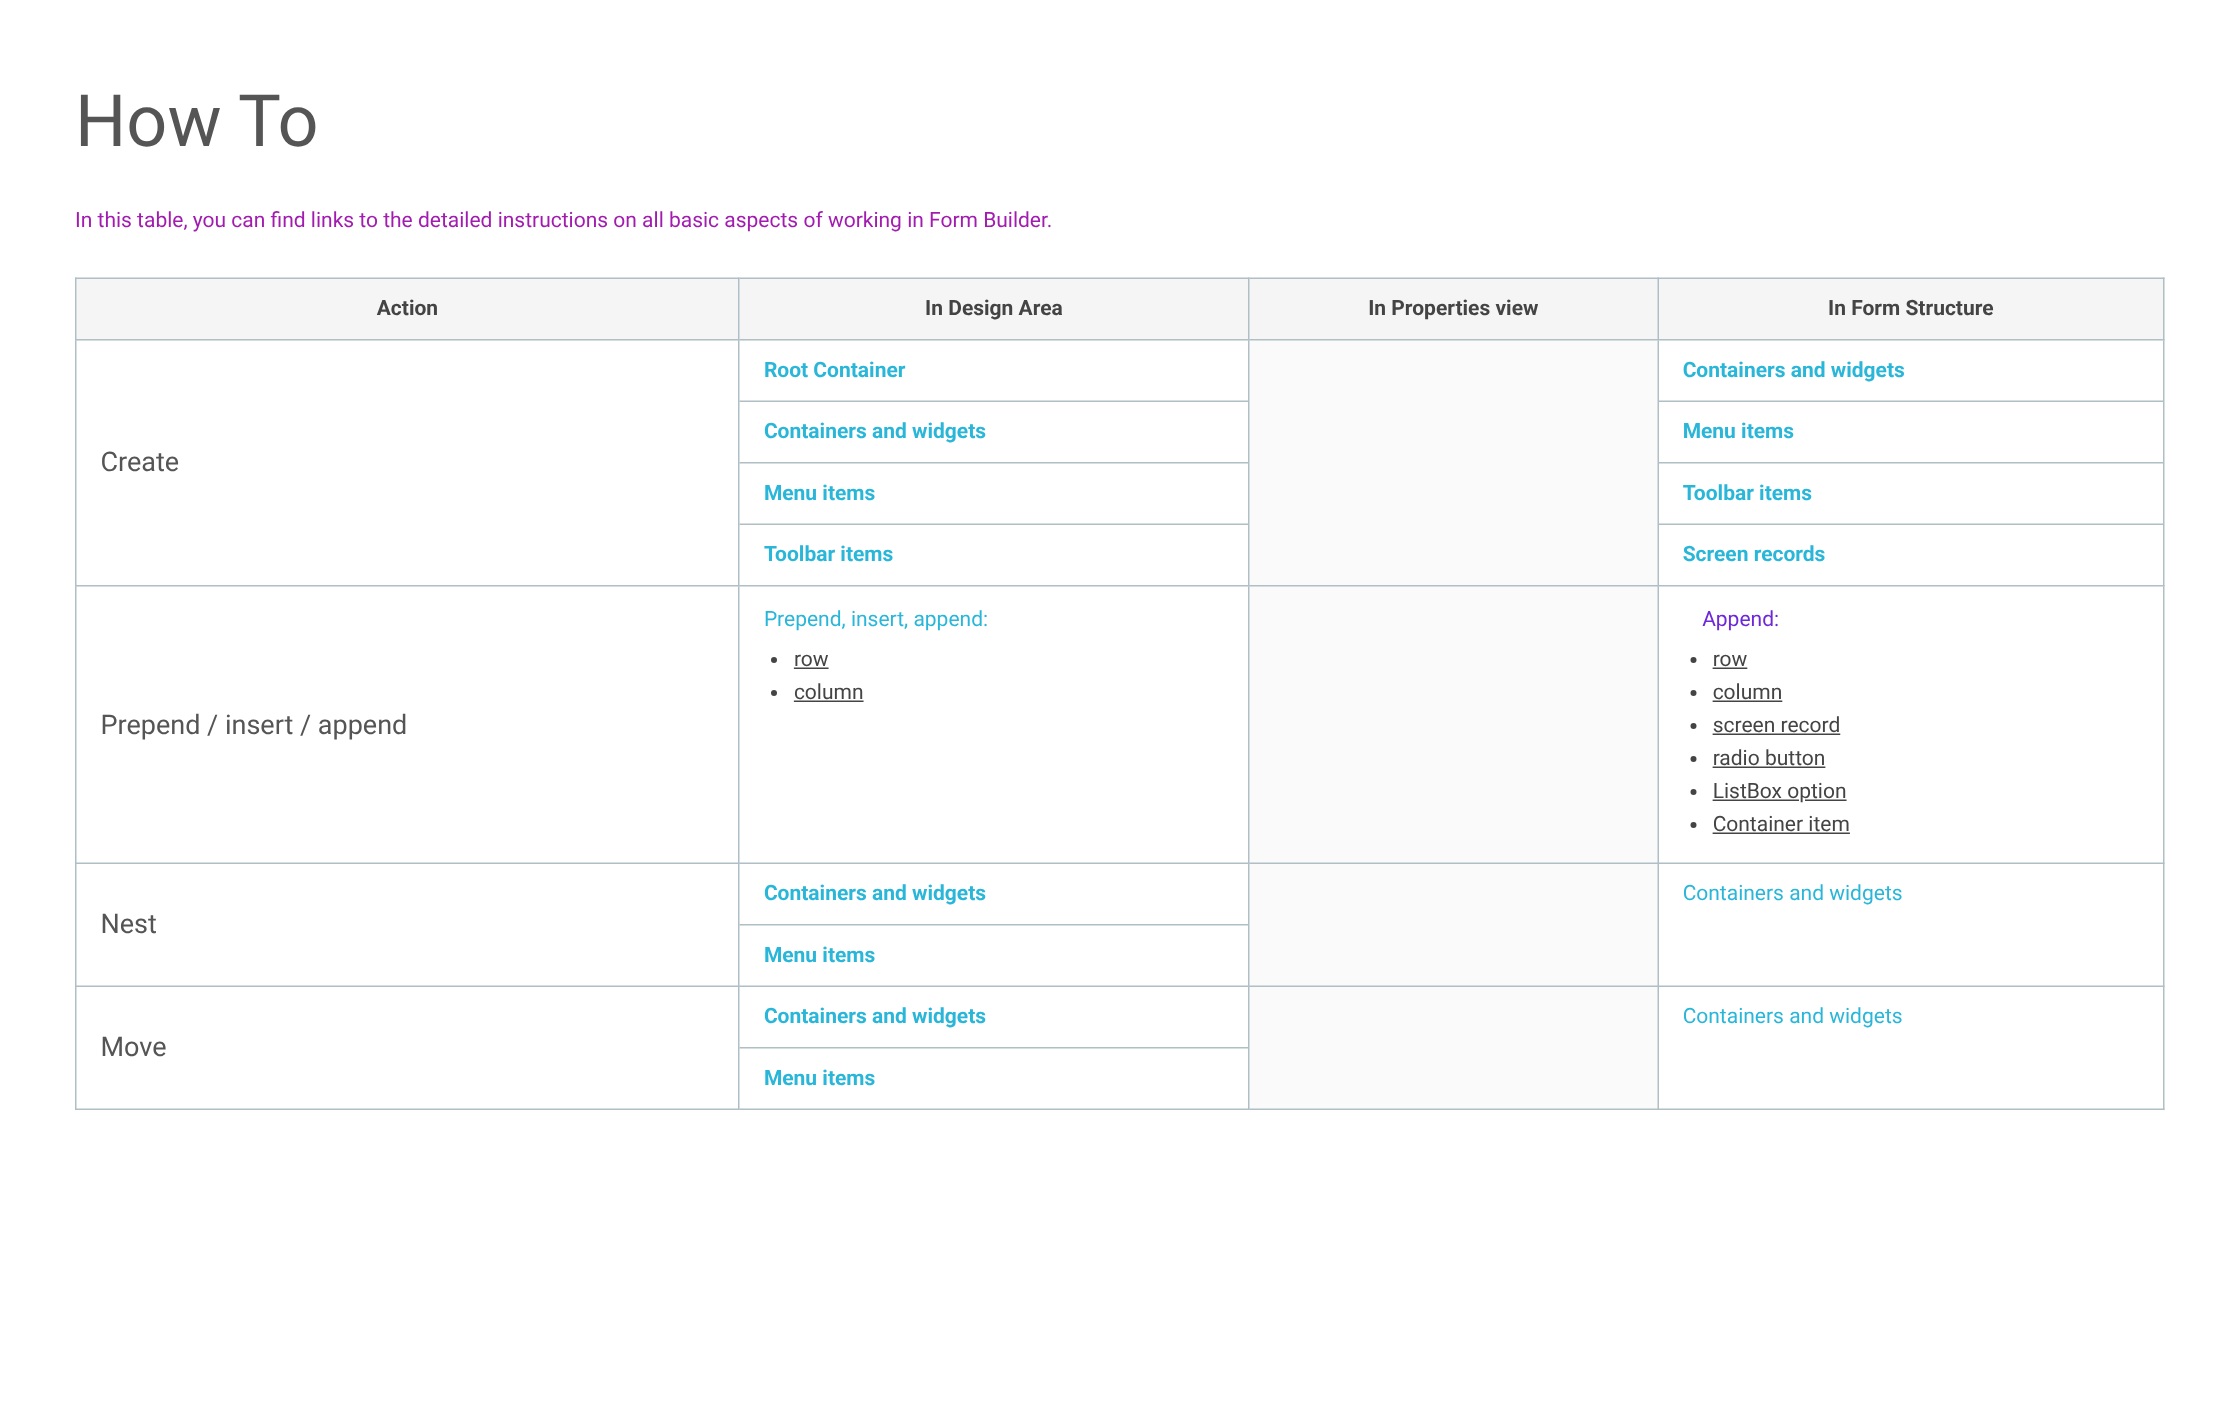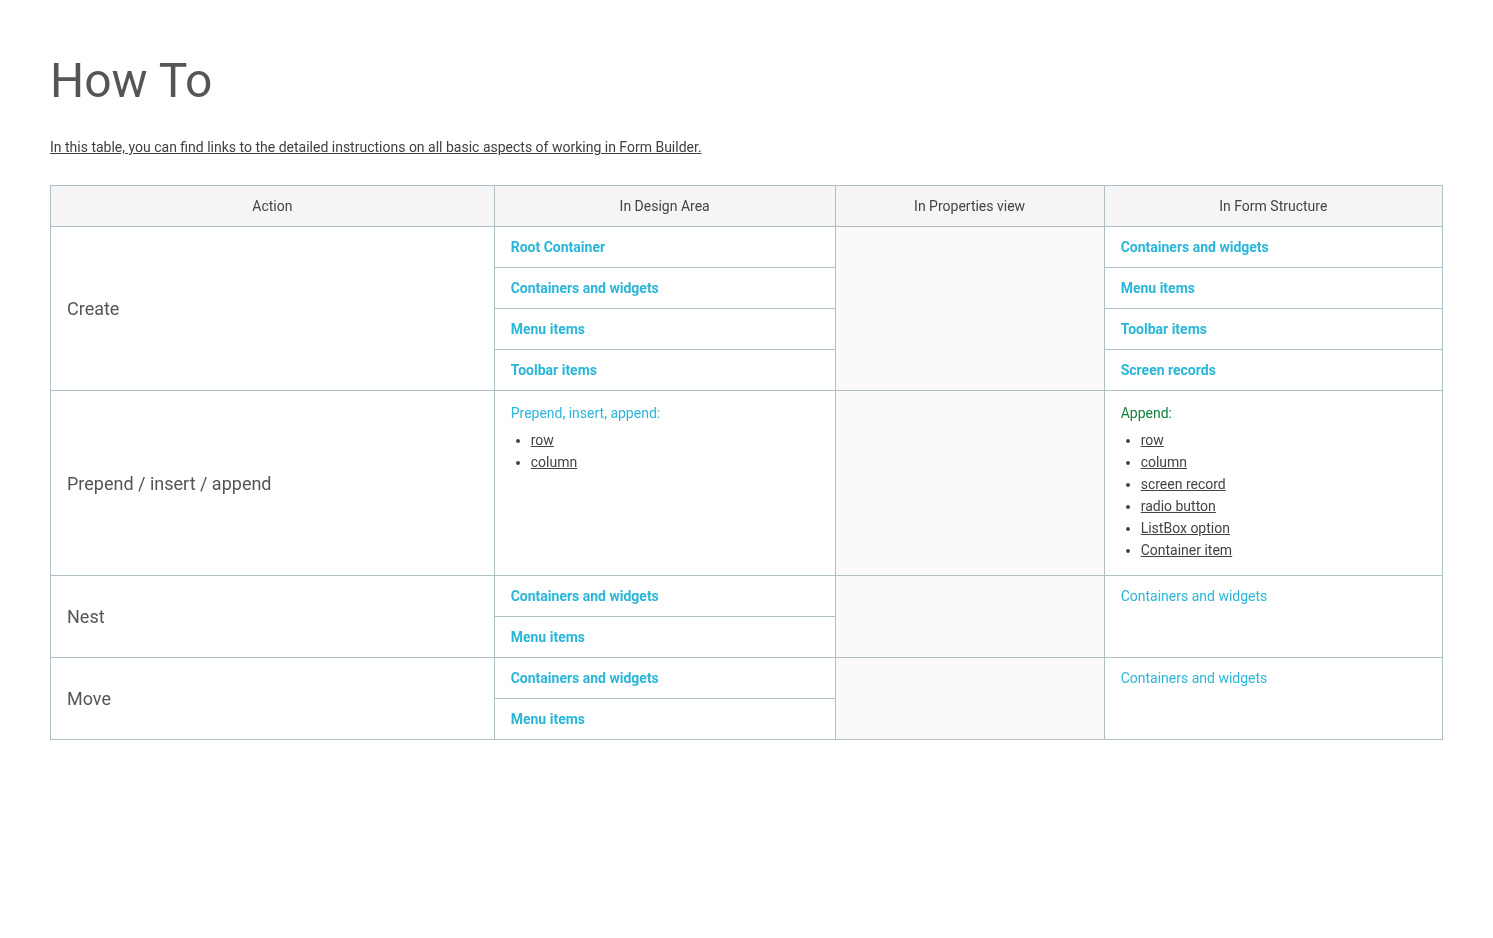--- a/index.html
+++ b/index.html
@@ -18,40 +18,39 @@
     h1 {
       font-size: 48px;
       font-weight: 400;
       color: #555;
       margin-bottom: 30px;
       margin-top: 12px;
     }
 
     .intro {
       font-size: 14px;
-      color: #404040;
+      color: #a21caf;
       margin-bottom: 30px;
-      text-decoration: underline;
     }
 
     table {
       width: 100%;
       border-collapse: collapse;
       border: 1px solid #b0bec5;
       font-size: 14px;
     }
 
     thead tr {
       background: #f5f5f5;
     }
 
     thead th {
       padding: 12px 16px;
       text-align: center;
-      font-weight: 400;
+      font-weight: 700;
       color: #444;
       border: 1px solid #b0bec5;
     }
 
     tbody td {
       padding: 10px 16px;
       border: 1px solid #b0bec5;
       vertical-align: top;
     }
 
@@ -62,23 +61,24 @@
     }
 
     a.link {
       color: #29b6d8;
       text-decoration: none;
       display: block;
       padding: 2px 0;
     }
 
     .append-link {
-      color: #15803d;
+      color: #6d28d9;
       text-decoration: none;
       display: inline;
+      margin-left: 13px;
     }
 
     ul.bullet-list {
       list-style: disc;
       padding-left: 20px;
       margin-top: 8px;
       color: #444;
     }
 
     ul.bullet-list li {

